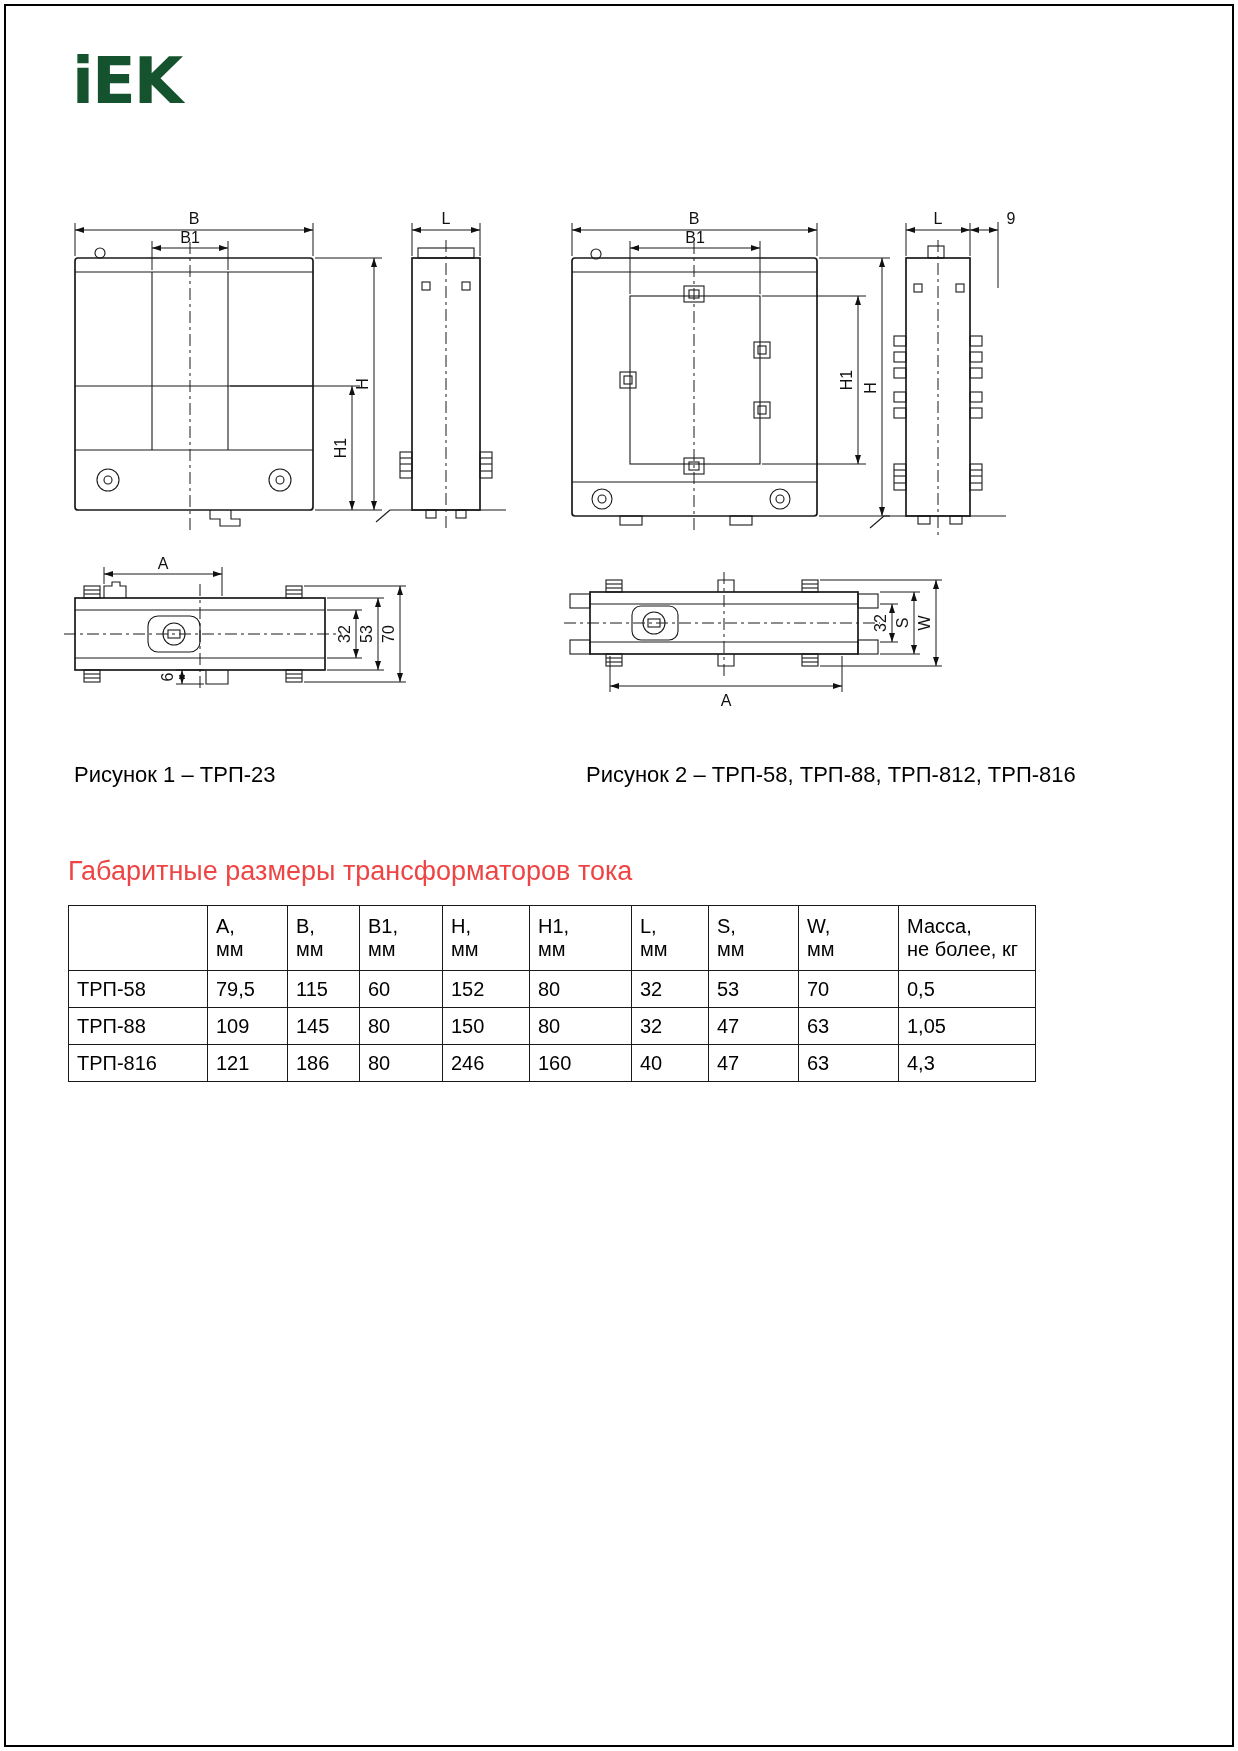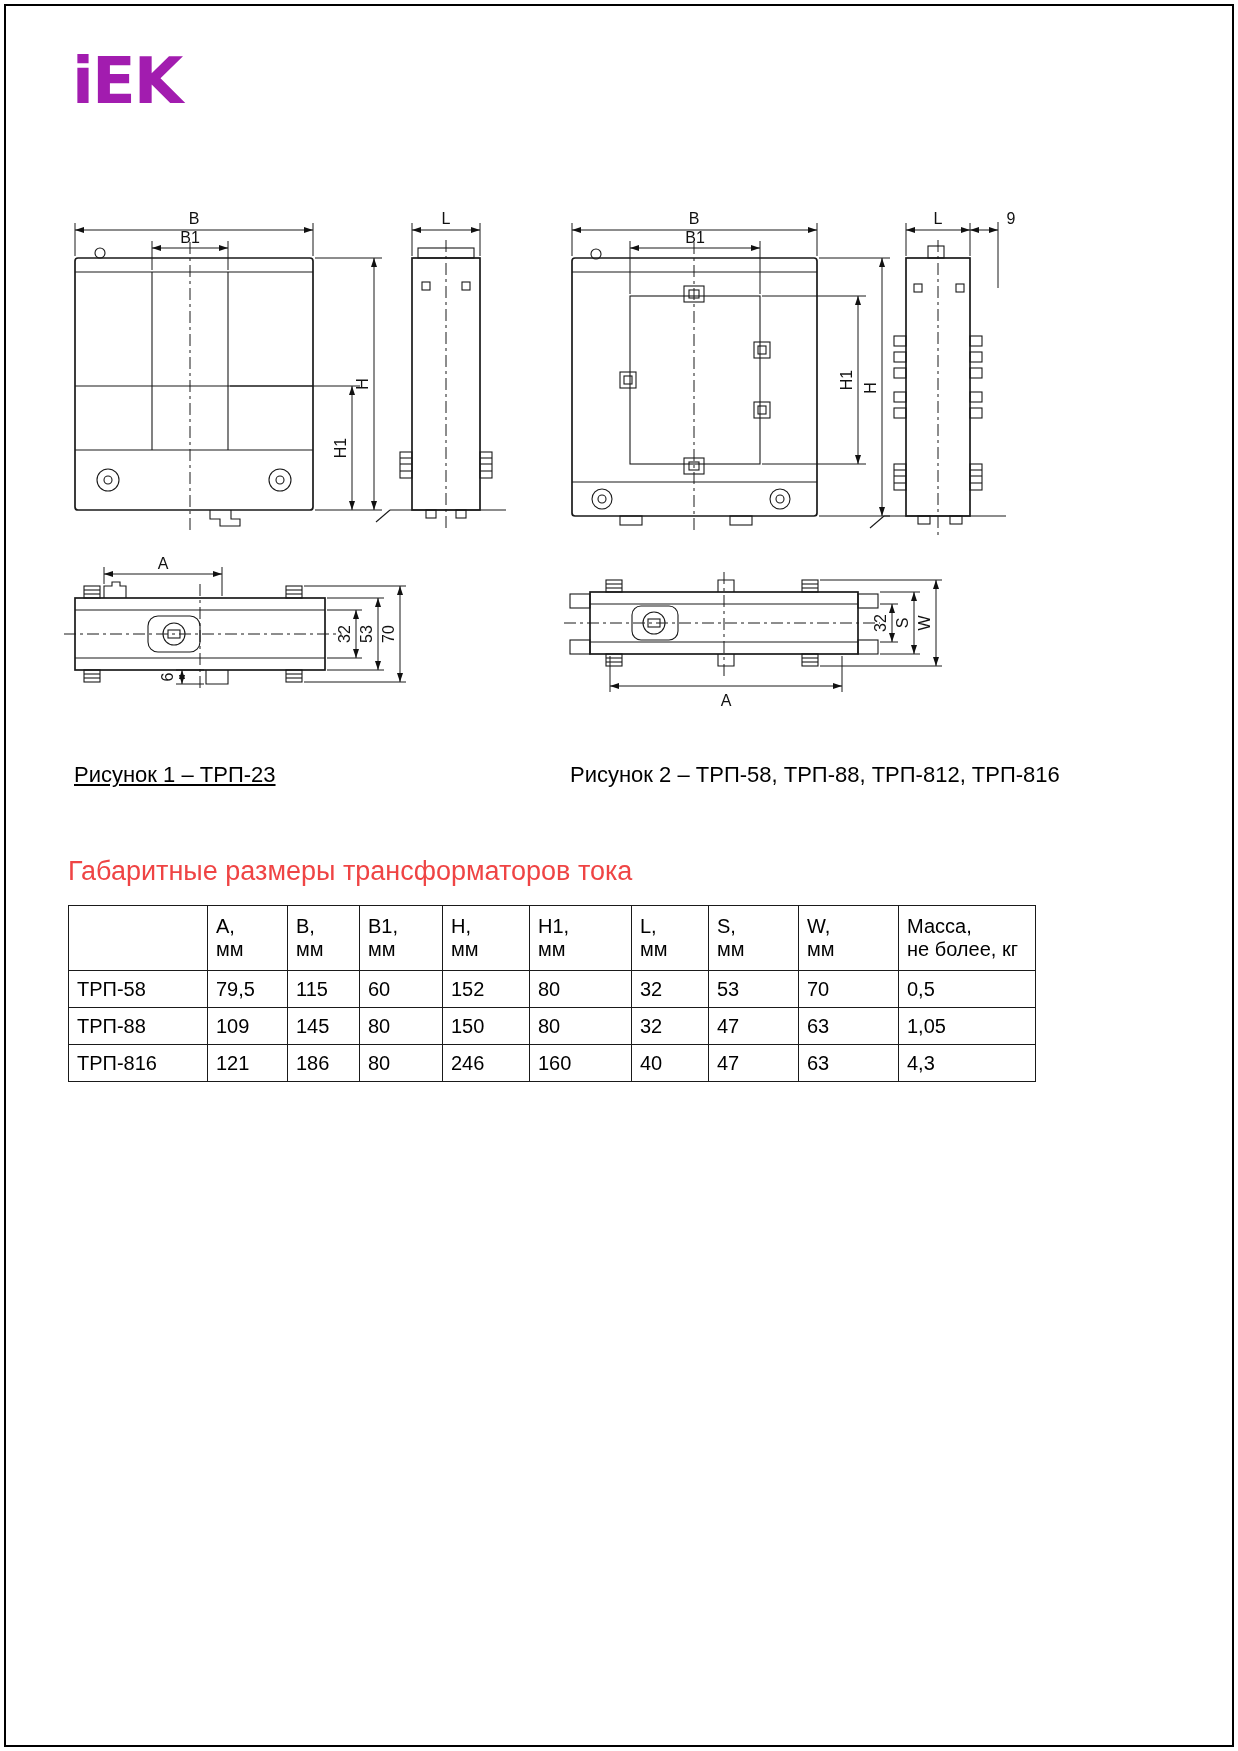--- a/index.html
+++ b/index.html
@@ -3,28 +3,28 @@
 <meta charset="utf-8">
 <style>
   html,body{margin:0;padding:0;}
   body{
     width:1238px;height:1751px;background:#fff;position:relative;
     font-family:"Liberation Sans",sans-serif;color:#111;
   }
   .frame{position:absolute;inset:4px;border:2px solid #000;pointer-events:none;}
   .logo{
     position:absolute;left:72px;top:44px;font-size:64px;font-weight:bold;
-    letter-spacing:-2px;color:#a21caf;font-family:"DejaVu Sans",sans-serif;
+    letter-spacing:-2px;color:#14532d;font-family:"DejaVu Sans",sans-serif;
   }
   .fig{position:absolute;}
   #fig1{left:60px;top:196px;}
   #fig2{left:562px;top:196px;}
   .caption{position:absolute;top:762px;font-size:22px;color:#000;}
-  #cap1{left:74px;text-decoration:underline;}
-  #cap2{left:570px;text-align:right;}
+  #cap1{left:74px;}
+  #cap2{left:586px;text-align:right;}
   .title{position:absolute;left:68px;top:856px;font-size:27px;color:#ef4444;}
   table.dims{
     position:absolute;left:68px;top:905px;border-collapse:collapse;
     table-layout:fixed;width:967px;
   }
   table.dims th,table.dims td{
     border:1px solid #1a1a1a;font-size:20px;font-weight:normal;
     text-align:left;vertical-align:middle;padding:3px 8px;color:#000;
   }
   table.dims th{white-space:pre-line;height:58px;}

